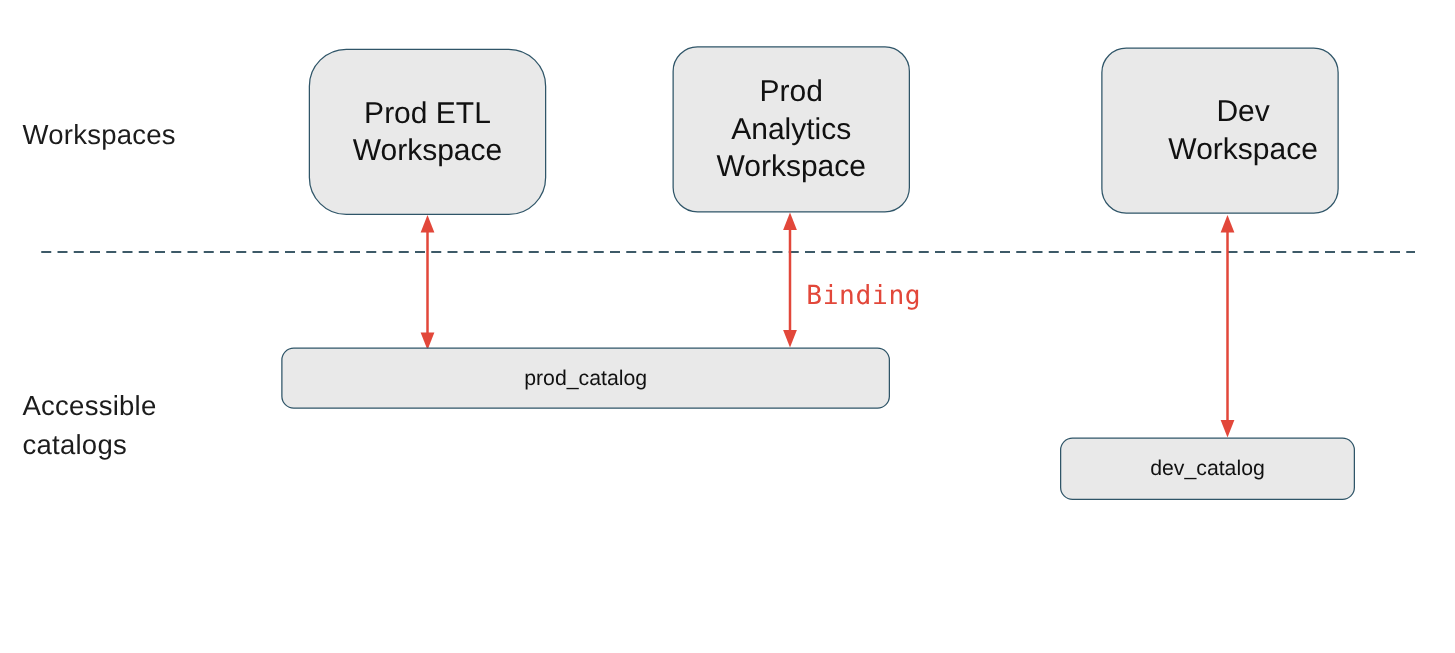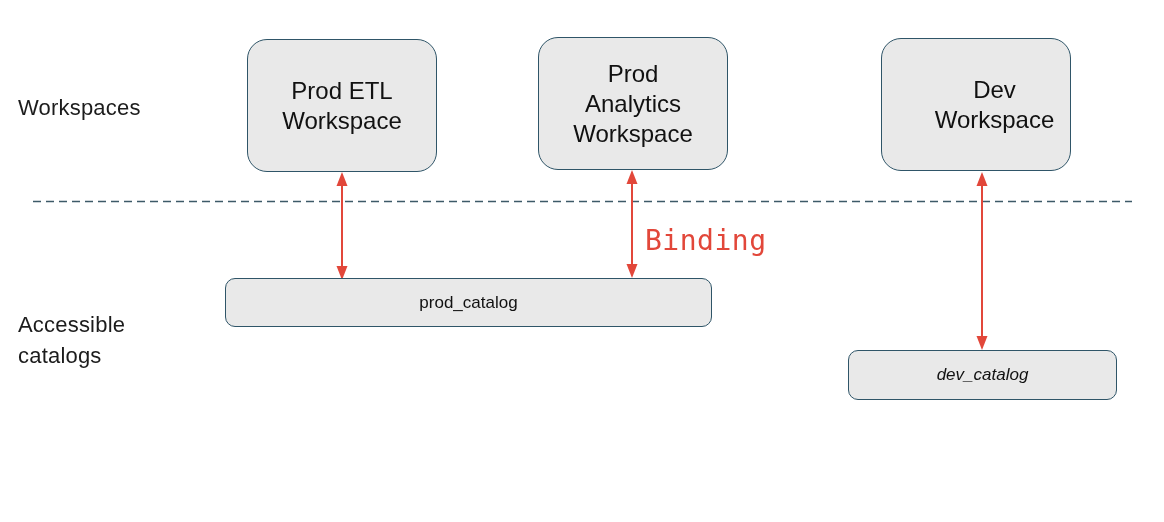--- a/index.html
+++ b/index.html
@@ -37,43 +37,43 @@
     display:flex;align-items:center;justify-content:center;
     text-align:center;
     box-sizing:border-box;
   }
   .workspace-box .box-label{
     font-size:24px;
     line-height:30px;
     white-space:pre-line;
     color:#111;
   }
-  #workspace-prod-etl{left:247px;top:39px;}
+  #workspace-prod-etl{left:247px;top:39px;border-radius:30px;}
   #workspace-prod-analytics{left:538px;top:37px;text-align:center;}
   #workspace-dev{left:881px;top:38px;padding-left:37px;}
   .catalog-box{
     position:absolute;
     background:var(--box-fill);
     border:1.5px solid var(--box-border);
     border-radius:10px;
     display:flex;align-items:center;justify-content:center;
     box-sizing:border-box;
   }
   .catalog-box .box-label{
     font-size:17px;
     color:#111;
     white-space:nowrap;
   }
   #catalog-prod{left:225px;top:278px;width:487px;height:49px;}
-  #catalog-dev{left:848px;top:350px;width:269px;height:50px;font-style:italic;}
+  #catalog-dev{left:848px;top:350px;width:236px;height:50px;}
   #binding-label{
     position:absolute;
     left:645px;top:224px;
     font-family:"DejaVu Sans Mono",monospace;
-    font-size:28px;
+    font-size:21px;
     color:var(--arrow-red);
     letter-spacing:.5px;
   }
   svg.overlay{
     position:absolute;left:0;top:0;width:1164px;height:522px;
     pointer-events:none;
   }
   .arrow-line{stroke:var(--arrow-red);stroke-width:2;}
   .arrow-head{fill:var(--arrow-red);stroke:none;}
   .sep-line{stroke:var(--dash-line);stroke-width:1.6;stroke-dasharray:8 5;fill:none;}

